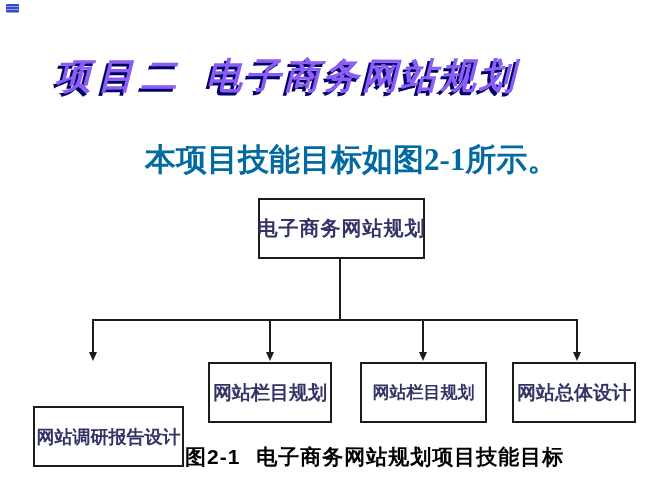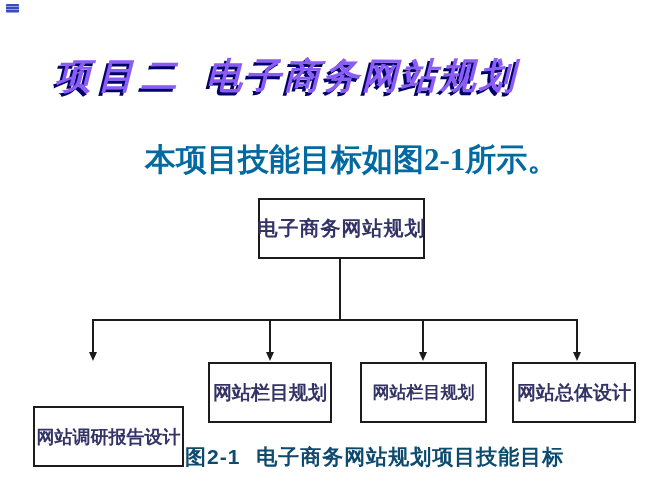--- a/index.html
+++ b/index.html
@@ -47,21 +47,21 @@
   }
   .root{left:258px;top:198px;width:167px;height:61px;font-size:20px;letter-spacing:1px;}
   .b1{left:33px; top:362px;width:151px;height:61px;font-size:18px;margin-top:44px;}
   .b2{left:208px;top:362px;width:124px;height:61px;font-size:19px;}
   .b3{left:360px;top:362px;width:127px;height:61px;font-size:17px;padding-top:0;}
   .b4{left:512px;top:362px;width:124px;height:61px;font-size:19px;}
   .connectors{position:absolute;left:0;top:0;pointer-events:none;}
   
   .caption{
     position:absolute;left:185px;top:443px;margin:0;
-    font-size:21px;font-weight:bold;color:#0c4a6e;
+    font-size:21px;font-weight:bold;color:#000000;
     font-family:"Liberation Sans", sans-serif;
     white-space:nowrap;letter-spacing:1px;
   }
   .caption .cap-text{margin-left:16px;}
 </style>
 </head>
 <body>
 
 <div class="slide">
 

